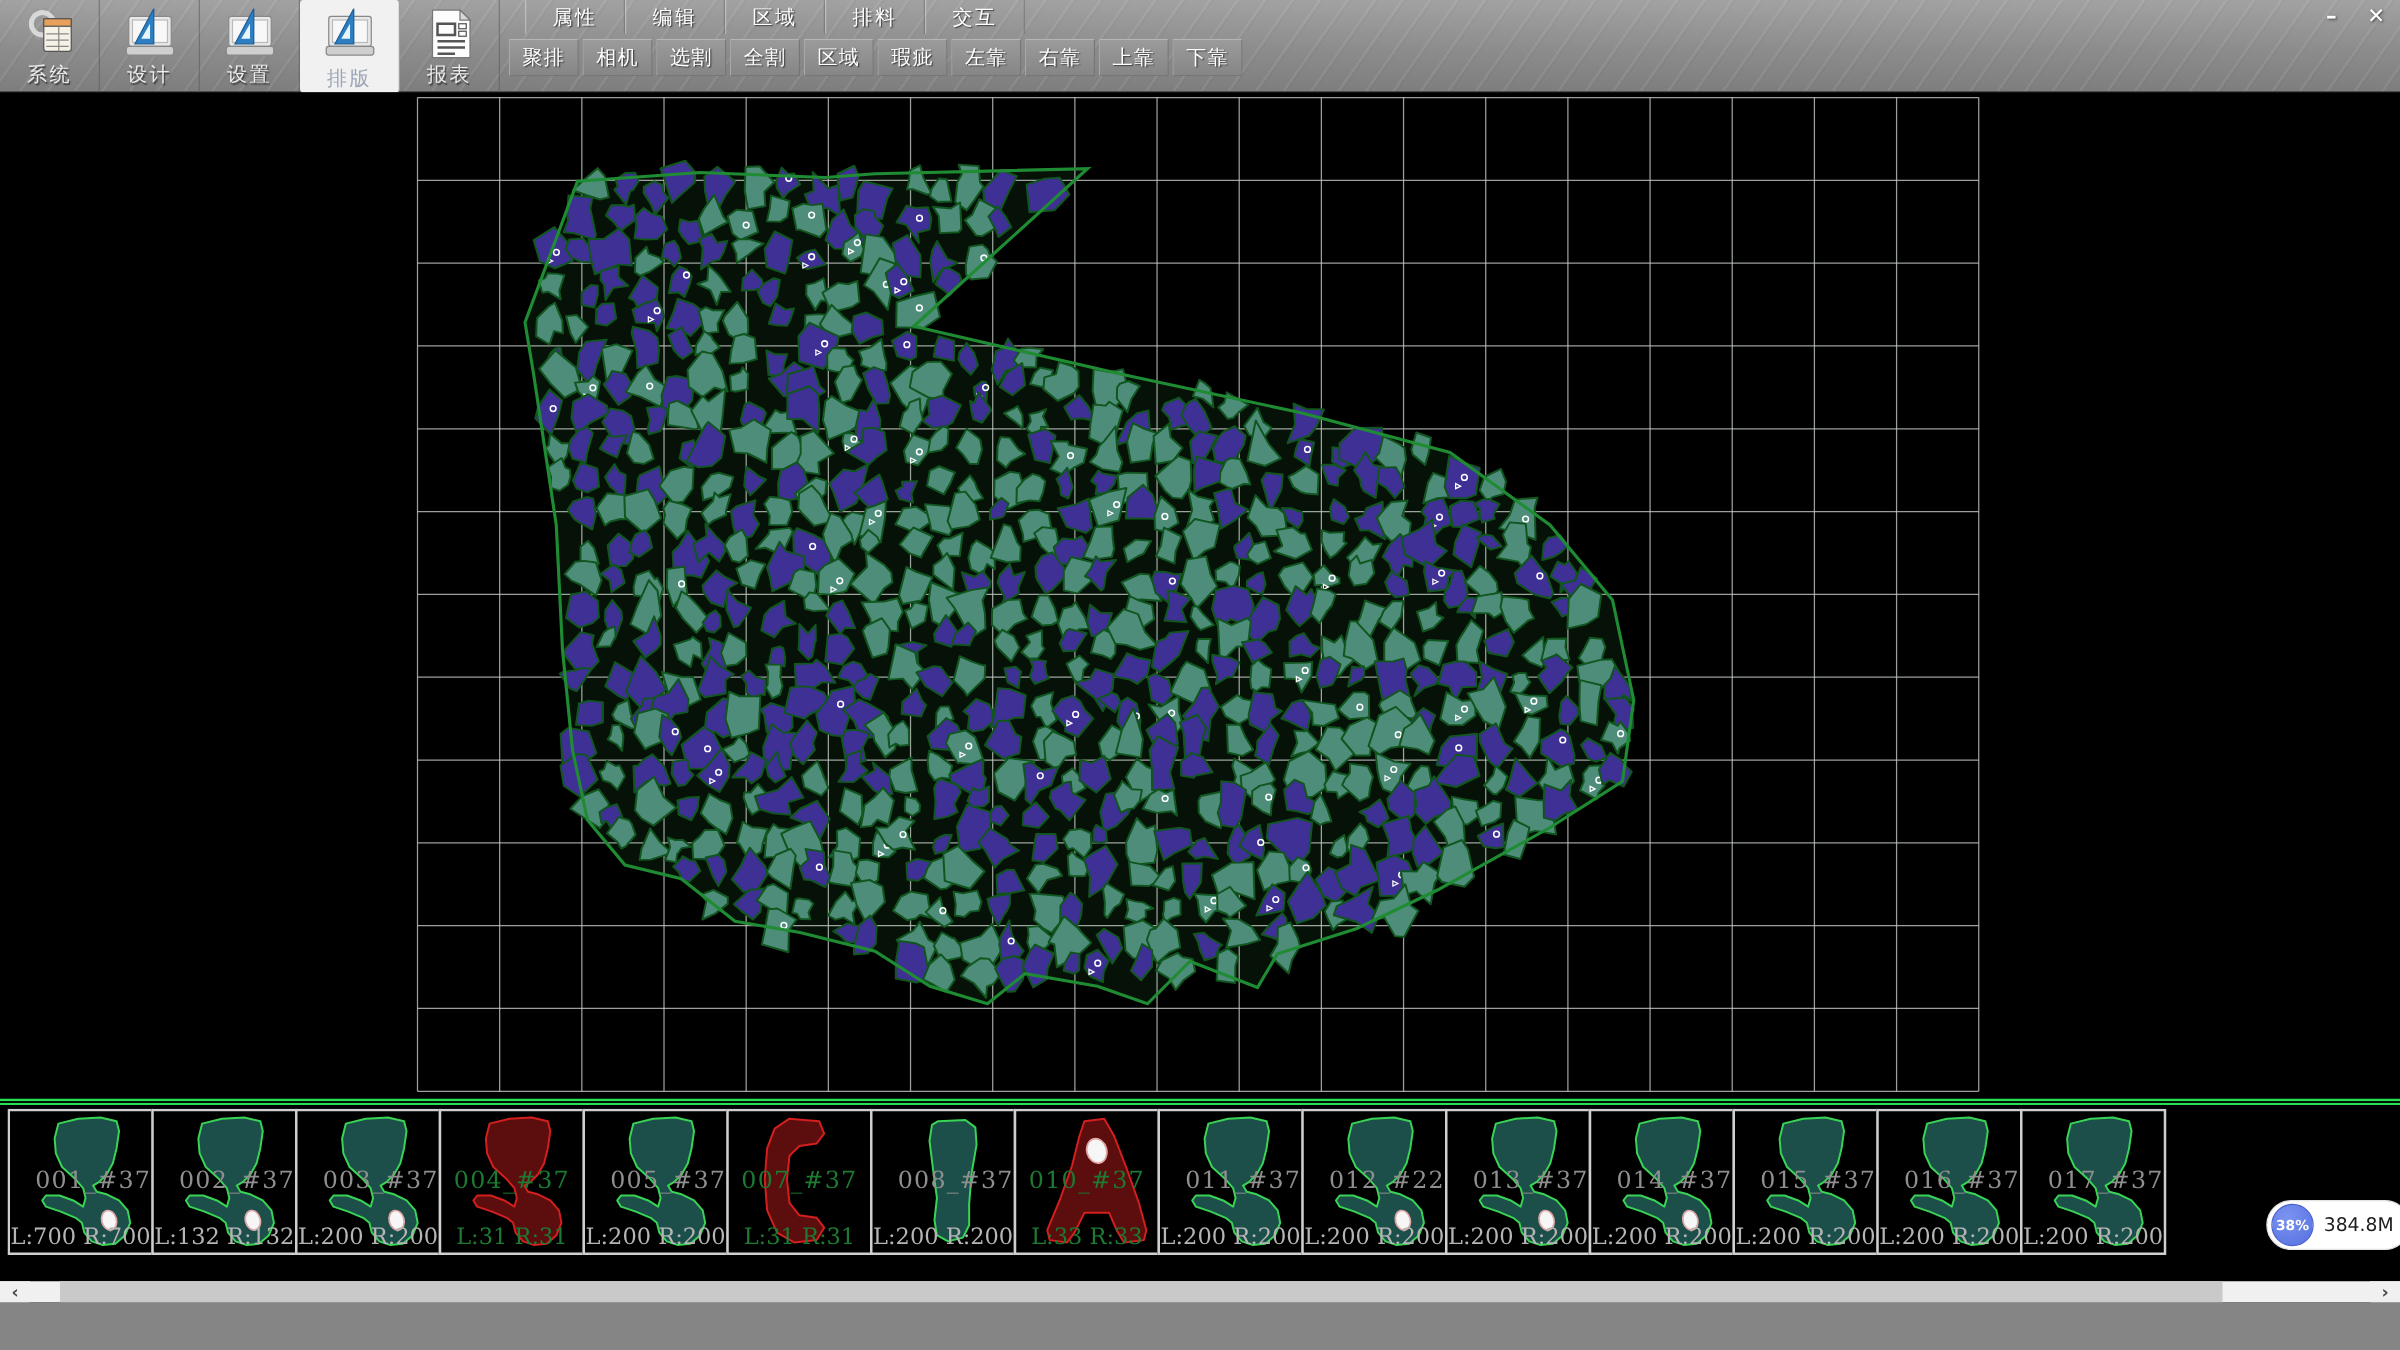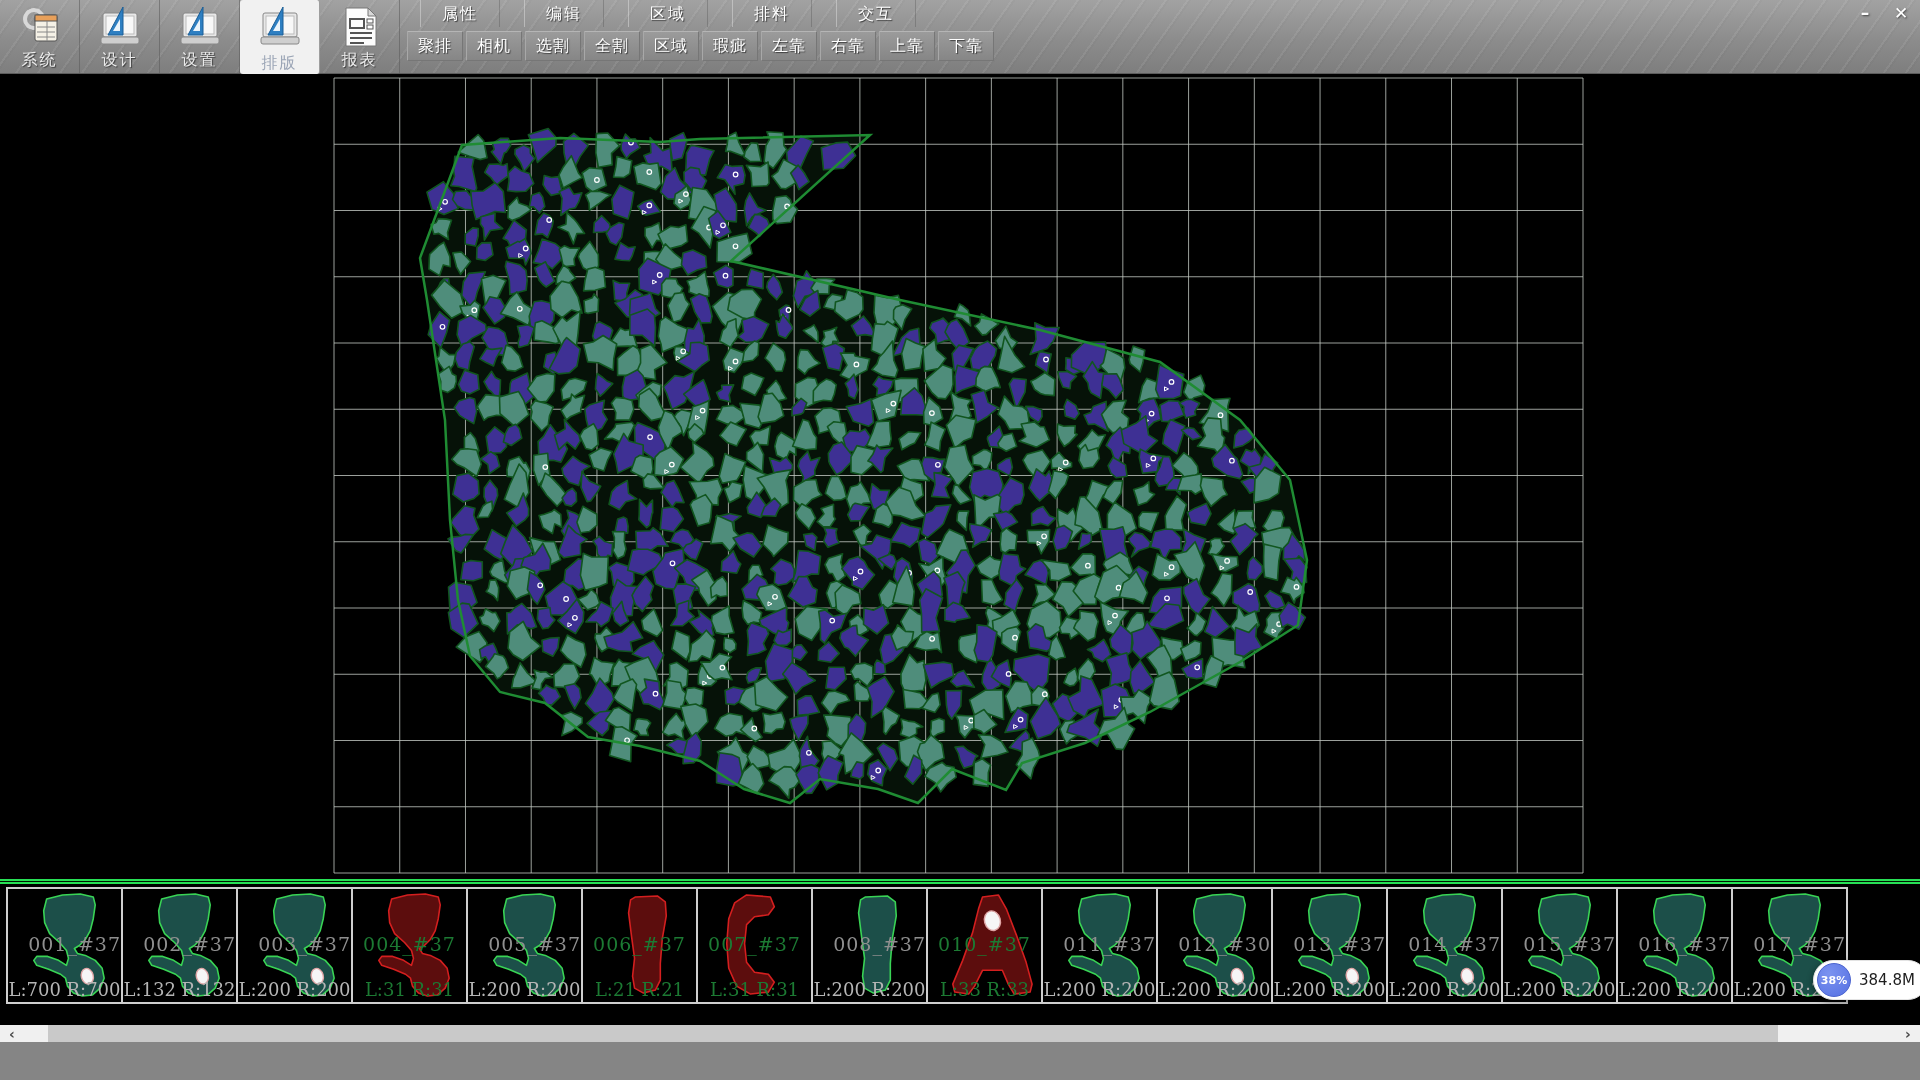--- a/index.html
+++ b/index.html
@@ -23,21 +23,21 @@
   }
   .nav-tile .tile-icon { width:46px; height:46px; display:flex; align-items:center; justify-content:center; }
   .nav-tile .tile-label {
     font-size:16px; color:#ececec; letter-spacing:2px; margin-top:0px;
     text-shadow:1px 1px 1px rgba(40,40,40,0.8);
   }
   .nav-tile.active { background:#f1f1f1; border-radius:3px;justify-content:space-between; }
   .nav-tile.active .tile-label { color:#9aa4b5; text-shadow:none; }
 
   #menu-block { position:absolute; left:420px; top:0; }
-  #menu-tabs { display:flex; height:27px;gap:24px; }
+  #menu-tabs { display:flex; height:27px; }
   .menu-tab {
     width:80px; height:27px; line-height:27px; text-align:center; color:#fff;
     font-size:16px; letter-spacing:2px; text-shadow:1px 1px 1px rgba(50,50,50,0.9);
     border-left:1px solid rgba(230,230,230,0.45); border-right:1px solid rgba(80,80,80,0.35);
     cursor:pointer;
   }
   #tool-row { display:flex; margin-top:4px; margin-left:-13px; }
   .tool-btn {
     min-width:56px; height:30px; line-height:28px; padding:0 5px; margin-right:3px;
     text-align:center; color:#fff; font-size:16px; letter-spacing:1px;
@@ -999,27 +999,20 @@
         </div>
         <div class="cell gray-label">
           <svg width="113" height="113" viewBox="0 0 96 114">
             <path d="M24,10 L21,22 L22,34 L27,45 L37,54 L44,62 L46,70 L44,77 L36,72 L25,68 L14,68 L11,72 L14,77 L26,81 L38,86 L43,90 L45,98 L51,105 L60,108 L70,107 L78,100 L82,90 L80,80 L73,72 L63,67 L55,65 L52,60 L57,57 L63,51 L68,42 L71,30 L73,16 L71,8 L58,5 L40,6 Z" fill="#1c4f49" stroke="#39d455" stroke-width="1.6" stroke-linejoin="round" transform="translate(6,0)"></path>
           </svg>
           <div class="cell-id">005_#37</div>
           <div class="cell-counts">L:200 R:200</div>
         </div>
         <div class="cell green-label">
           <svg width="113" height="113" viewBox="0 0 96 114">
-            <path d="M38,8 L60,7 L68,13 L69,27 L65,50 L63,75 L63,92 L58,102 L46,105 L37,100 L35,88 L37,70 L34,48 L31,24 L33,11 Z" fill="#5c0d0d" stroke="#d41f1f" stroke-width="1.6" stroke-linejoin="round" transform="translate(6,0)"></path>
-          </svg>
-          <div class="cell-id">006_#37</div>
-          <div class="cell-counts">L:21 R:21</div>
-        </div>
-        <div class="cell green-label">
-          <svg width="113" height="113" viewBox="0 0 96 114">
             <path d="M58,8 L34,6 L22,14 L16,30 L14,55 L16,80 L24,98 L38,106 L56,104 L62,94 L56,86 L42,84 L34,74 L32,55 L34,36 L42,28 L56,26 L62,18 Z" fill="#5c0d0d" stroke="#d41f1f" stroke-width="1.6" stroke-linejoin="round" transform="translate(6,0)"></path>
           </svg>
           <div class="cell-id">007_#37</div>
           <div class="cell-counts">L:31 R:31</div>
         </div>
         <div class="cell gray-label">
           <svg width="113" height="113" viewBox="0 0 96 114">
             <path d="M38,8 L60,7 L68,13 L69,27 L65,50 L63,75 L63,92 L58,102 L46,105 L37,100 L35,88 L37,70 L34,48 L31,24 L33,11 Z" fill="#1c4f49" stroke="#39d455" stroke-width="1.6" stroke-linejoin="round" transform="translate(6,0)"></path>
           </svg>
           <div class="cell-id">008_#37</div>
@@ -1038,21 +1031,21 @@
             <path d="M24,10 L21,22 L22,34 L27,45 L37,54 L44,62 L46,70 L44,77 L36,72 L25,68 L14,68 L11,72 L14,77 L26,81 L38,86 L43,90 L45,98 L51,105 L60,108 L70,107 L78,100 L82,90 L80,80 L73,72 L63,67 L55,65 L52,60 L57,57 L63,51 L68,42 L71,30 L73,16 L71,8 L58,5 L40,6 Z" fill="#1c4f49" stroke="#39d455" stroke-width="1.6" stroke-linejoin="round" transform="translate(6,0)"></path>
           </svg>
           <div class="cell-id">011_#37</div>
           <div class="cell-counts">L:200 R:200</div>
         </div>
         <div class="cell gray-label">
           <svg width="113" height="113" viewBox="0 0 96 114">
             <path d="M24,10 L21,22 L22,34 L27,45 L37,54 L44,62 L46,70 L44,77 L36,72 L25,68 L14,68 L11,72 L14,77 L26,81 L38,86 L43,90 L45,98 L51,105 L60,108 L70,107 L78,100 L82,90 L80,80 L73,72 L63,67 L55,65 L52,60 L57,57 L63,51 L68,42 L71,30 L73,16 L71,8 L58,5 L40,6 Z" fill="#1c4f49" stroke="#39d455" stroke-width="1.6" stroke-linejoin="round" transform="translate(6,0)"></path>
             <ellipse cx="71" cy="88" rx="6" ry="8" transform="rotate(-15 71 88)" fill="#f6f6f6" stroke="#e0a6a6" stroke-width="1.4"></ellipse>
           </svg>
-          <div class="cell-id">012_#30</div>
+          <div class="cell-id">012_#22</div>
           <div class="cell-counts">L:200 R:200</div>
         </div>
         <div class="cell gray-label">
           <svg width="113" height="113" viewBox="0 0 96 114">
             <path d="M24,10 L21,22 L22,34 L27,45 L37,54 L44,62 L46,70 L44,77 L36,72 L25,68 L14,68 L11,72 L14,77 L26,81 L38,86 L43,90 L45,98 L51,105 L60,108 L70,107 L78,100 L82,90 L80,80 L73,72 L63,67 L55,65 L52,60 L57,57 L63,51 L68,42 L71,30 L73,16 L71,8 L58,5 L40,6 Z" fill="#1c4f49" stroke="#39d455" stroke-width="1.6" stroke-linejoin="round" transform="translate(6,0)"></path>
             <ellipse cx="71" cy="88" rx="6" ry="8" transform="rotate(-15 71 88)" fill="#f6f6f6" stroke="#e0a6a6" stroke-width="1.4"></ellipse>
           </svg>
           <div class="cell-id">013_#37</div>
           <div class="cell-counts">L:200 R:200</div>
         </div>

